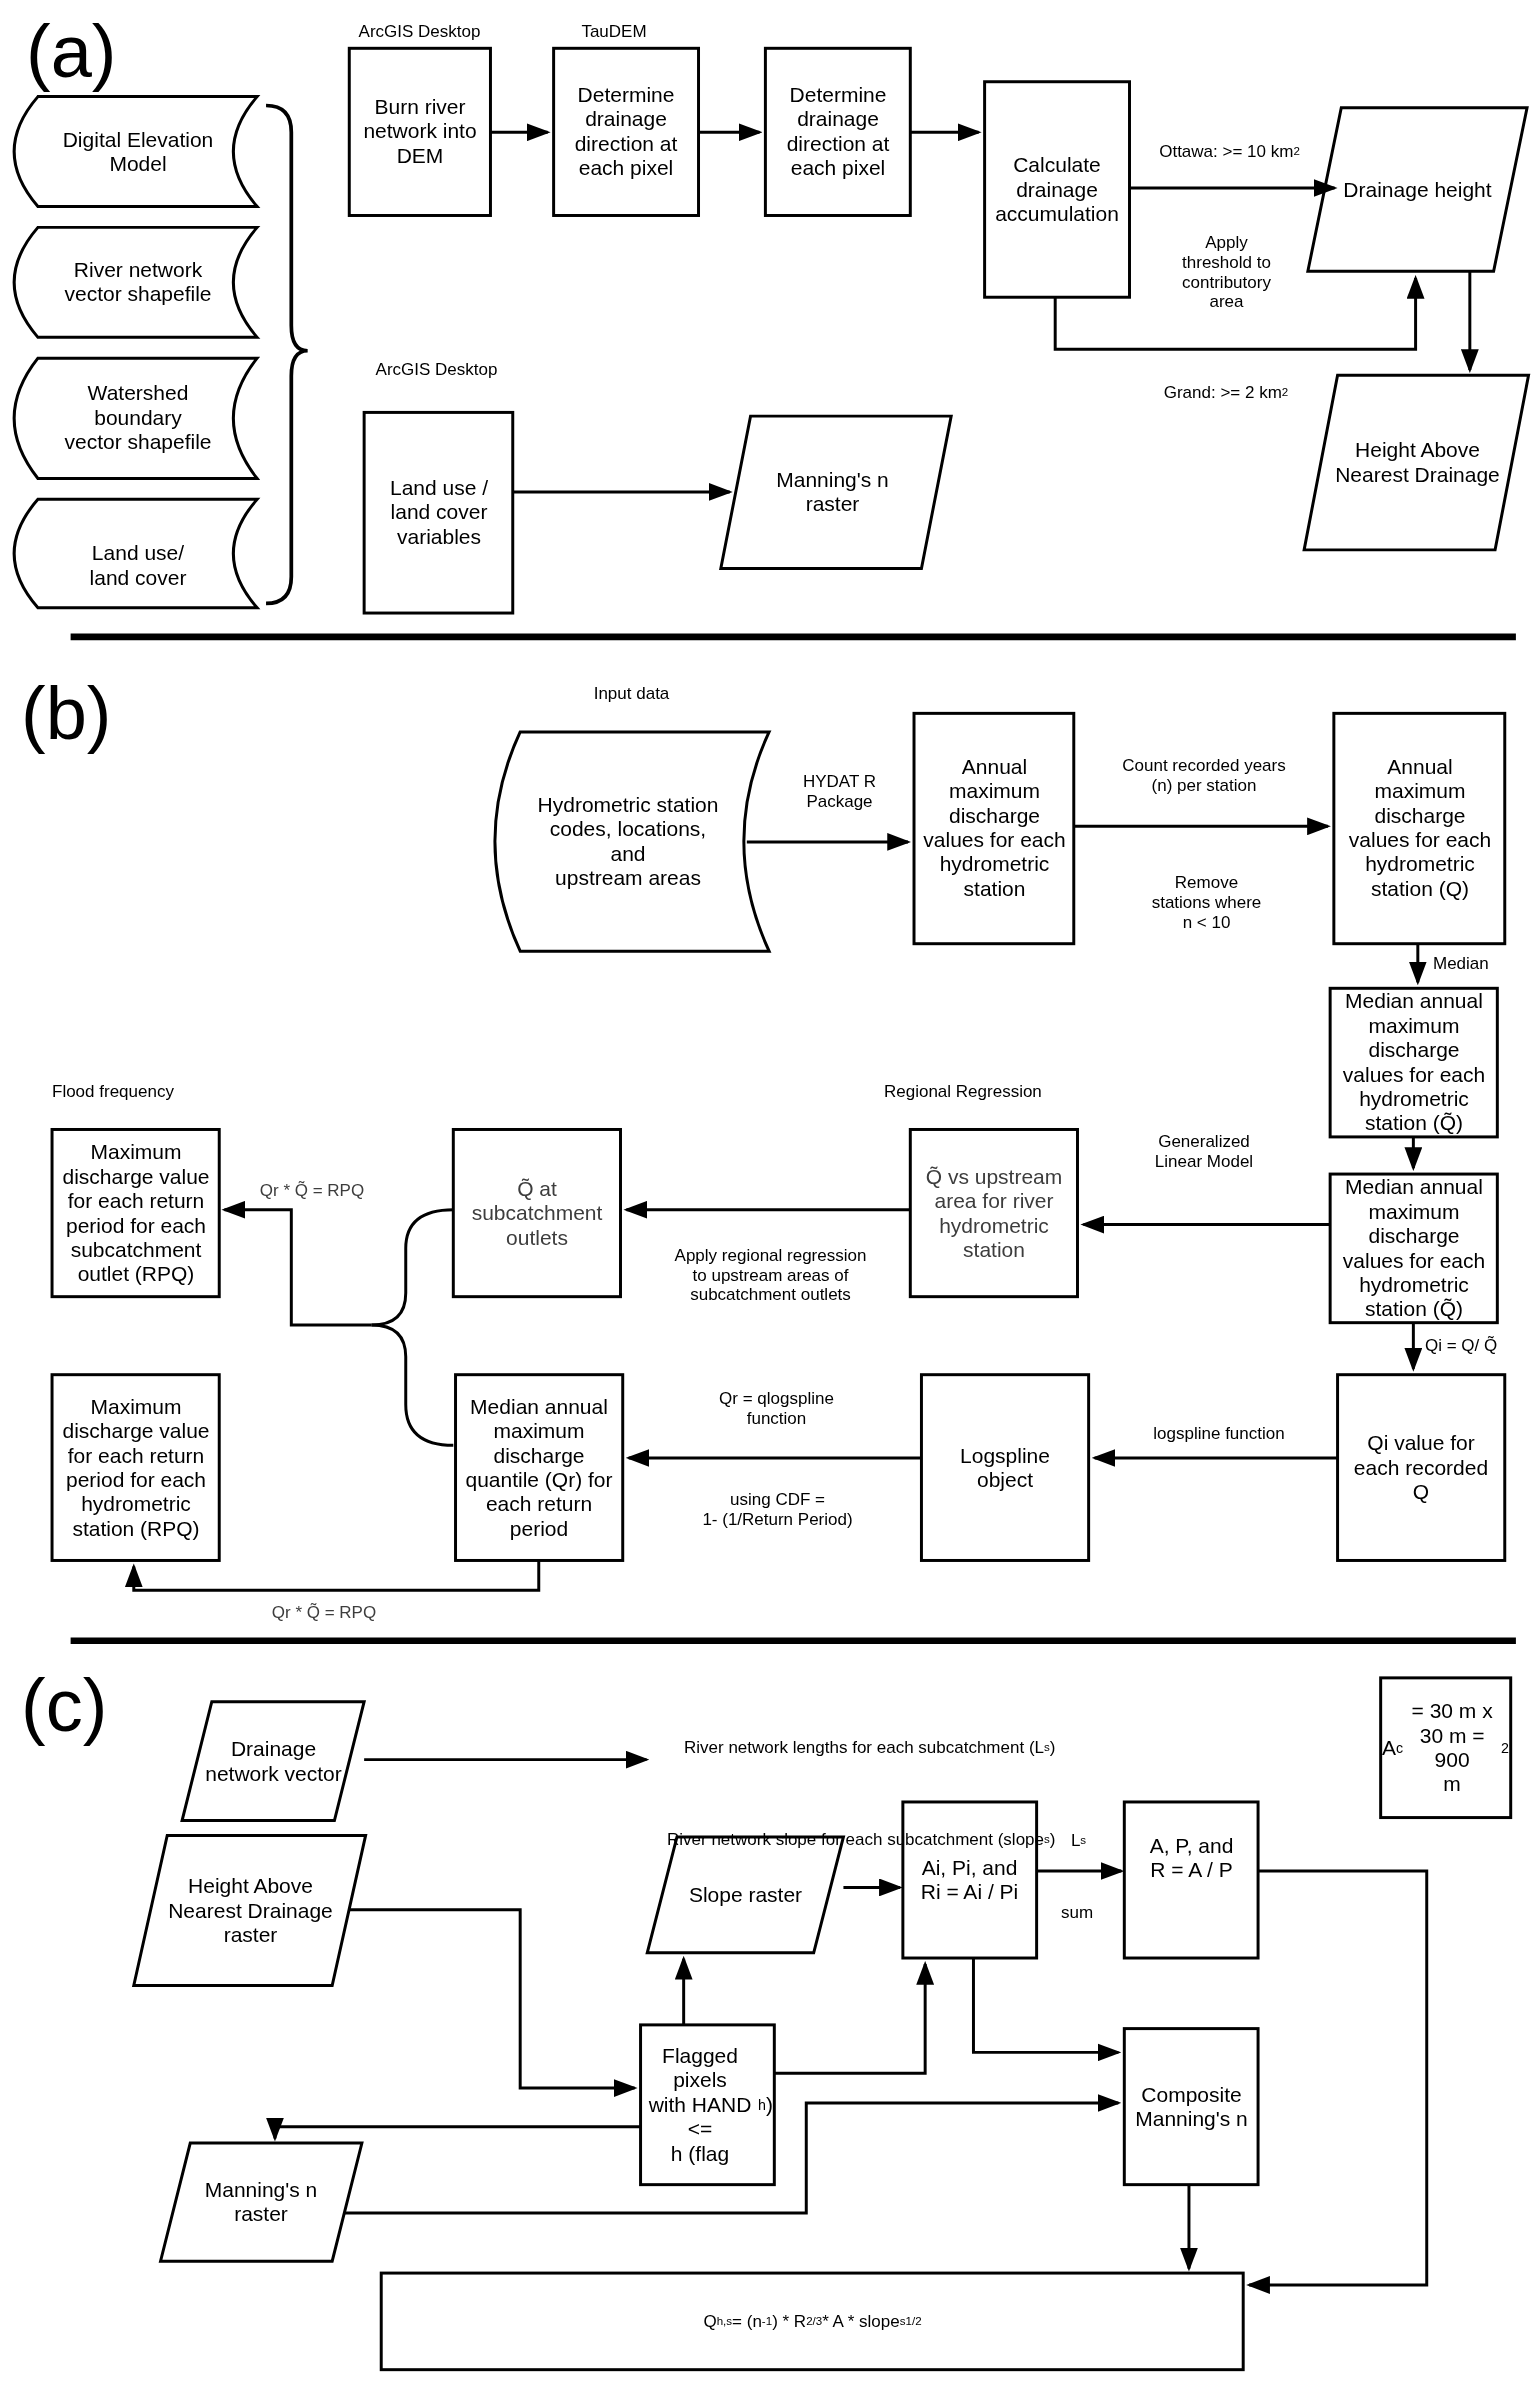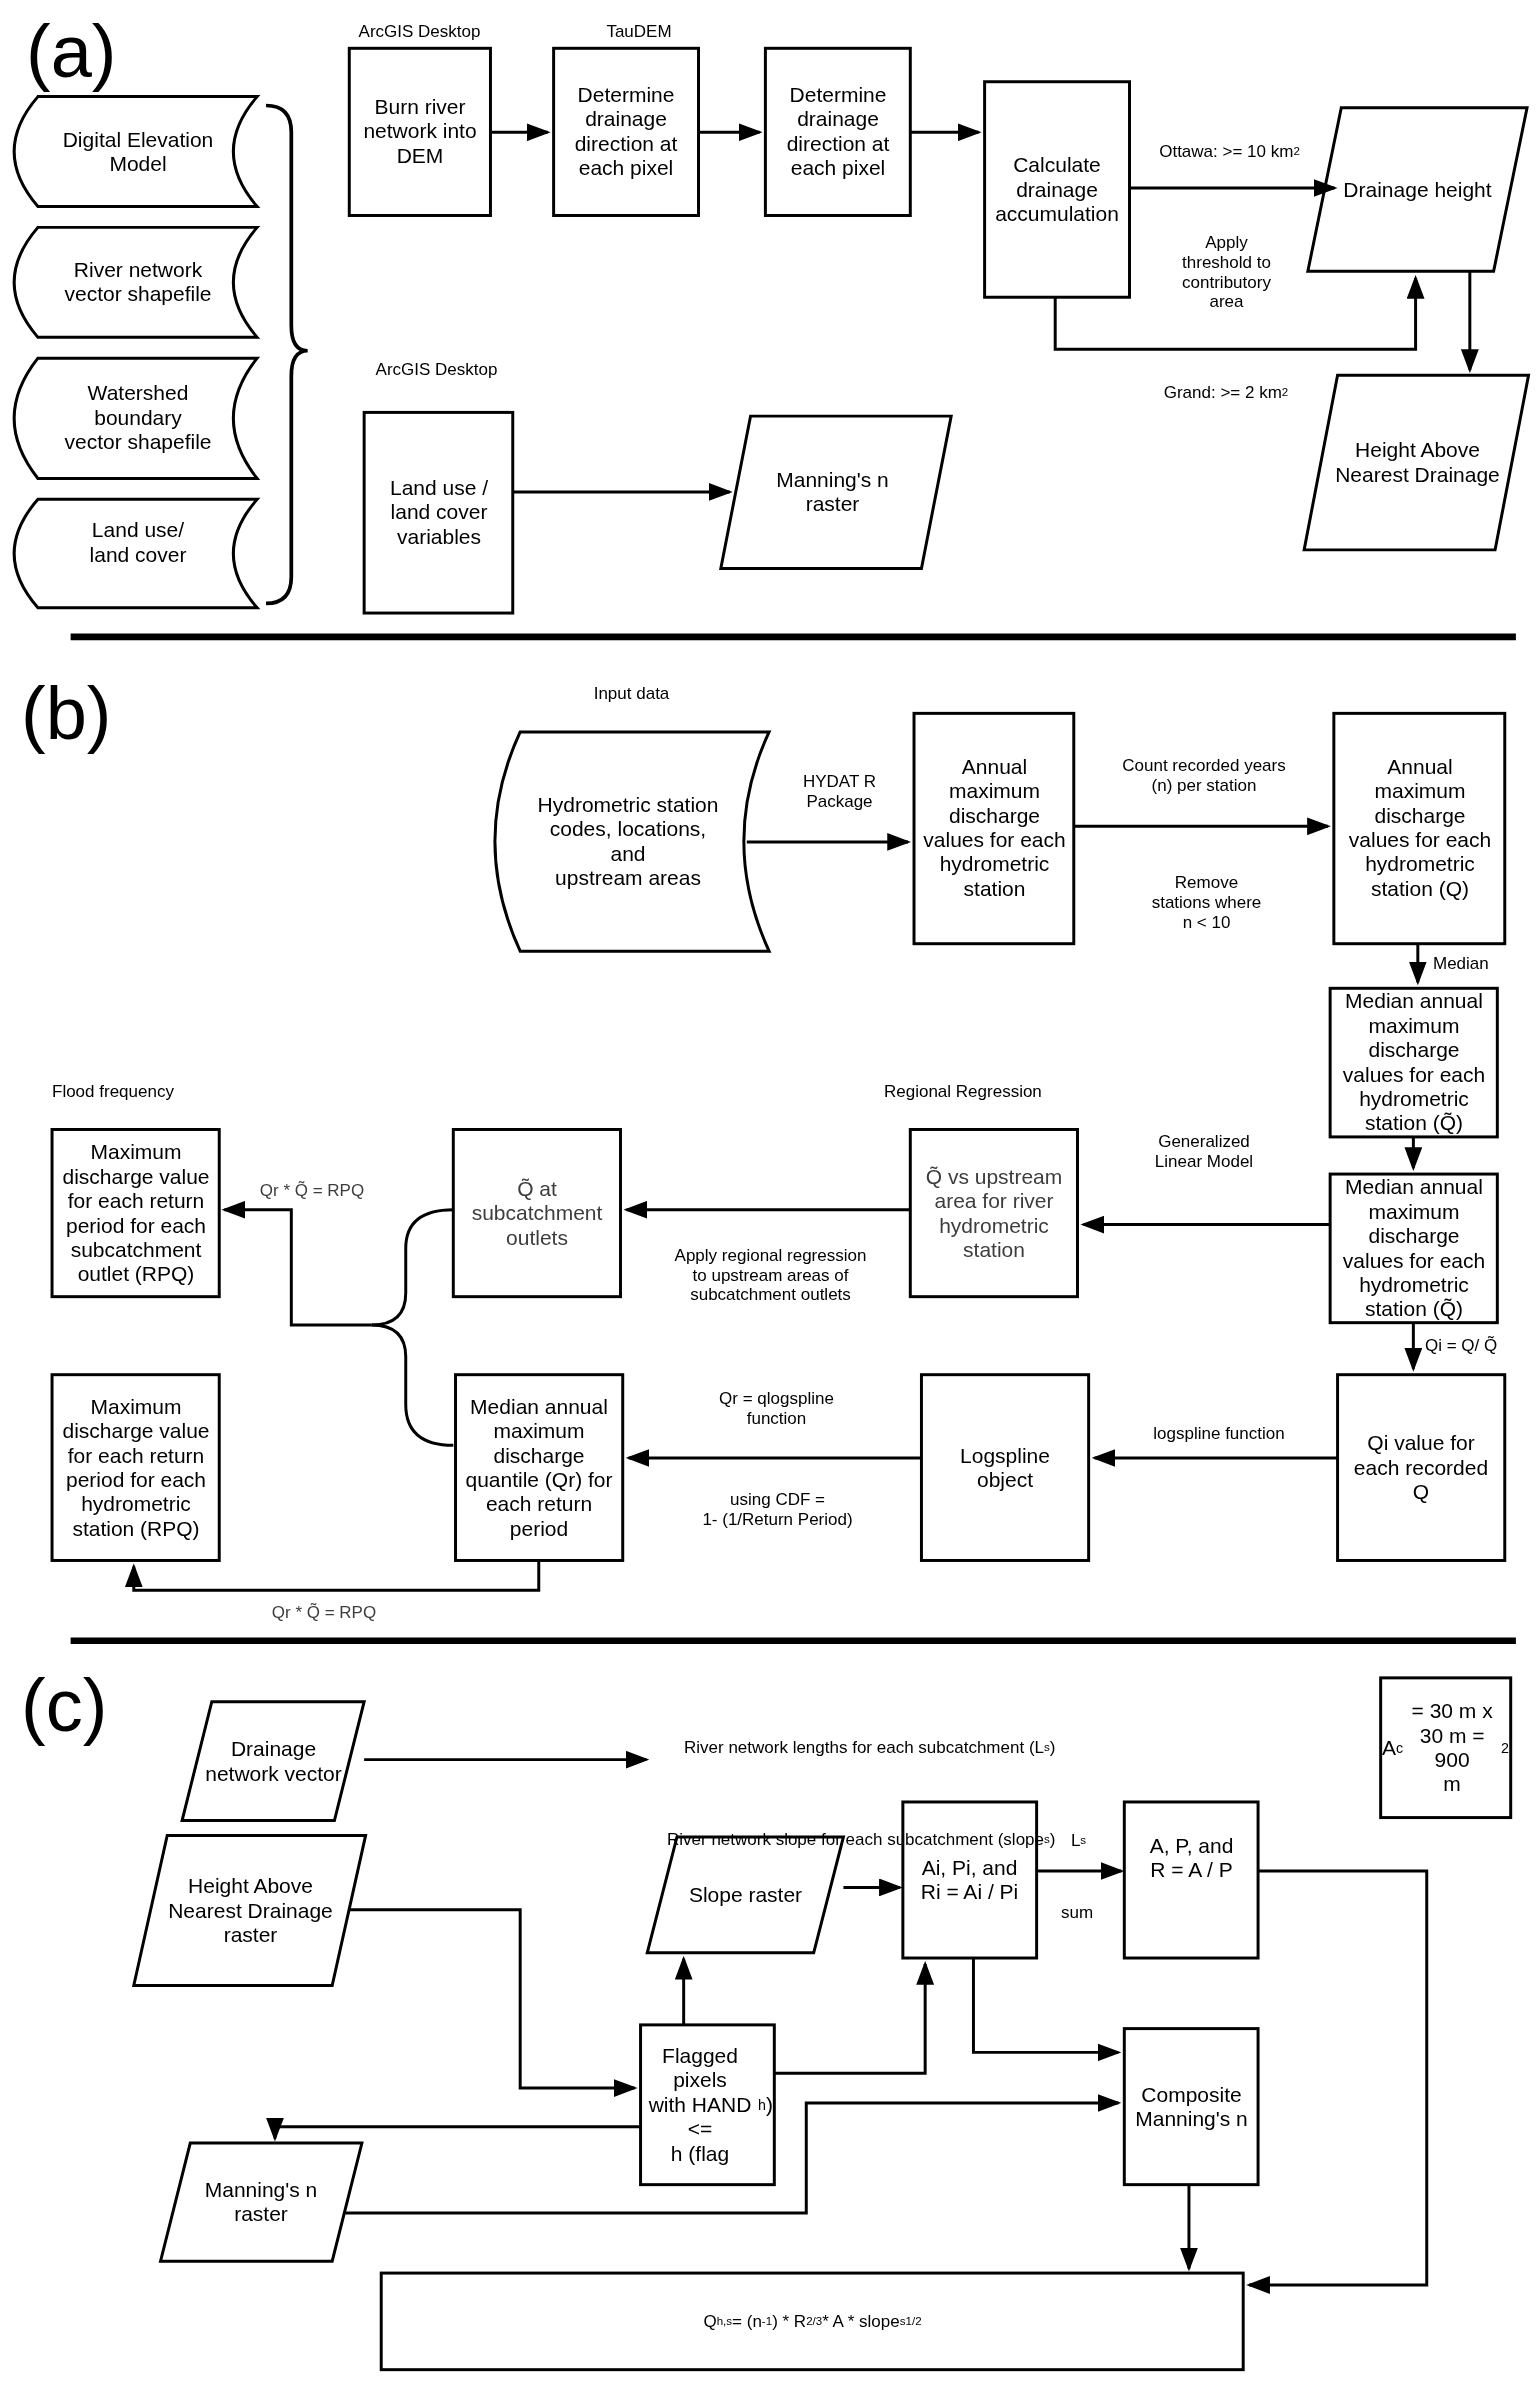--- a/index.html
+++ b/index.html
@@ -109,29 +109,29 @@
     <path d="M 1693 2518 L 1920 2518 L 1920 3075 L 1681 3075" marker-end="url(#ah)"></path>
     <line x1="1600" y1="2940" x2="1600" y2="3053" marker-end="url(#ah)"></line>
   </g>
 </svg>
 
 <div class="tl big" style="left:26px;top:7.4px;width:149px;height:89px">(a)</div>
 <div class="tl big" style="left:21px;top:669px;width:149px;height:89px">(b)</div>
 <div class="tl big" style="left:21px;top:1661px;width:149px;height:89px">(c)</div>
 
 <div class="t lab" style="left:334px;top:16.4px;width:171px;height:30px">ArcGIS Desktop</div>
-<div class="t lab" style="left:587px;top:16.4px;width:104px;height:30px">TauDEM</div>
+<div class="t lab" style="left:562px;top:16.4px;width:104px;height:30px">TauDEM</div>
 <div class="t" style="left:30px;top:97px;width:216px;height:110px">Digital Elevation
 Model</div>
 <div class="t" style="left:30px;top:227px;width:216px;height:110px">River network
 vector shapefile</div>
 <div class="t" style="left:30px;top:358px;width:216px;height:120px">Watershed
 boundary
 vector shapefile</div>
-<div class="t" style="left:30px;top:488px;width:216px;height:109px">Land use/
+<div class="t" style="left:30px;top:511px;width:216px;height:109px">Land use/
 land cover</div>
 <div class="t" style="left:351px;top:48px;width:138px;height:167px">Burn river
 network into
 DEM</div>
 <div class="t" style="left:555px;top:48px;width:142px;height:167px">Determine
 drainage
 direction at
 each pixel</div>
 <div class="t" style="left:767px;top:48px;width:142px;height:167px">Determine
 drainage

